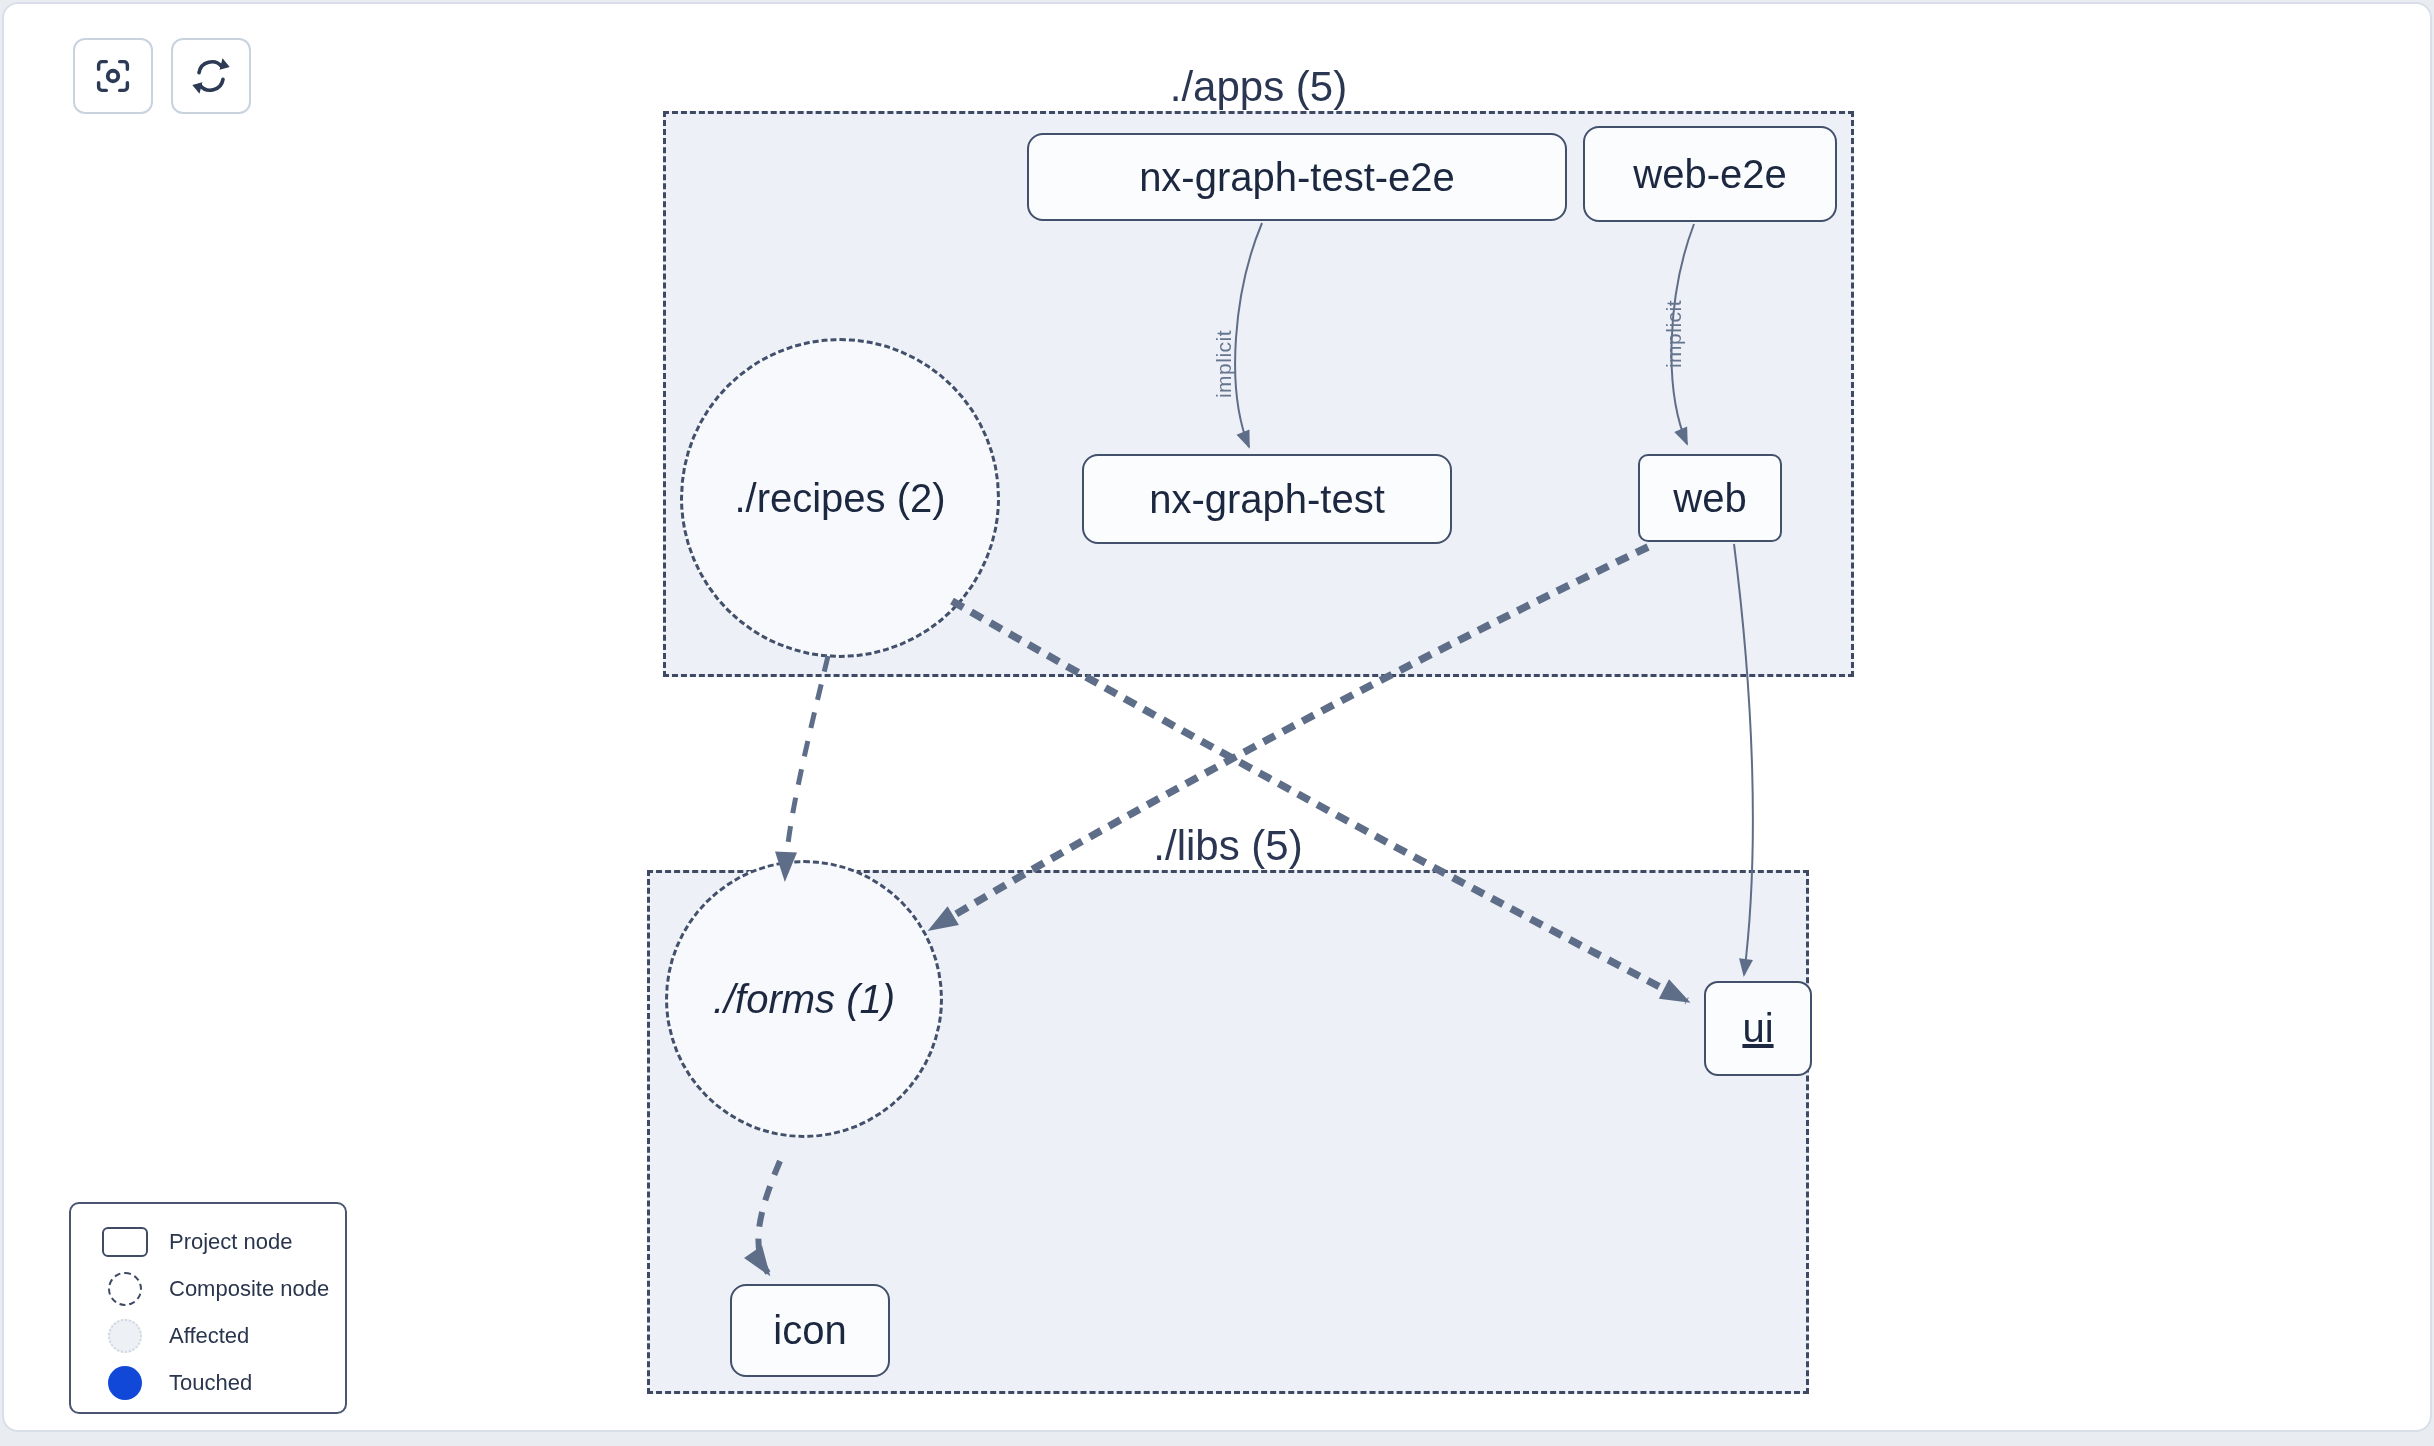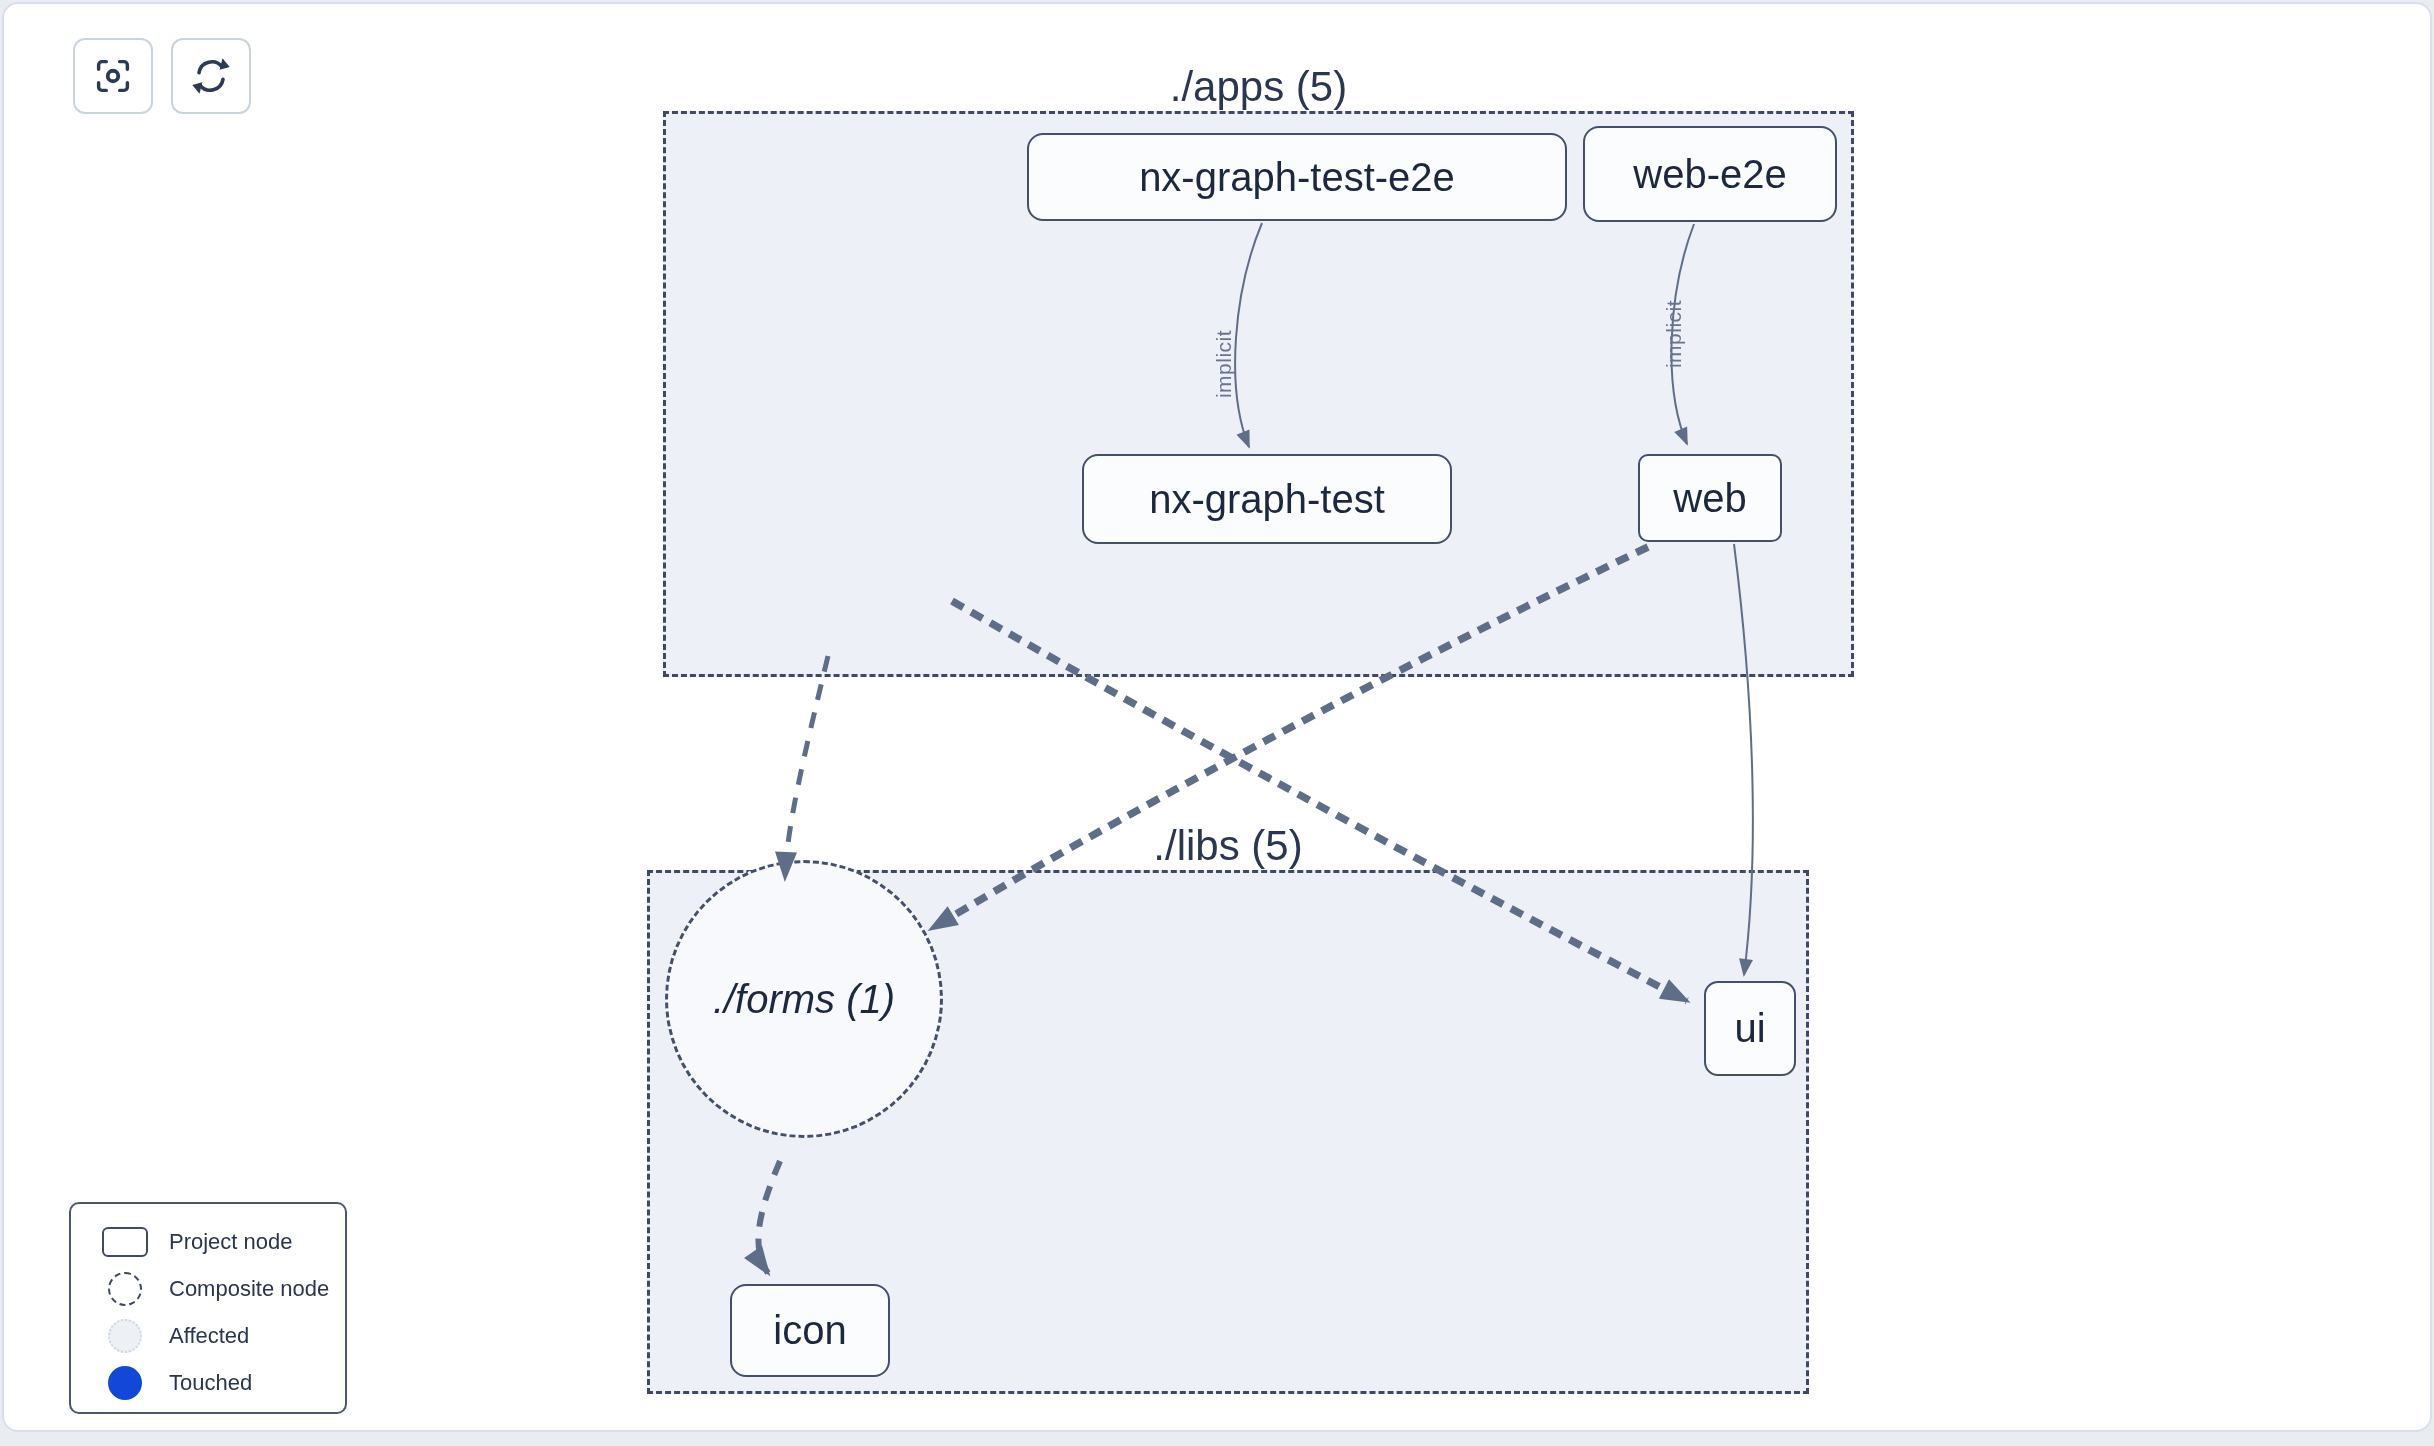--- a/index.html
+++ b/index.html
@@ -41,20 +41,23 @@
 <div class="panel">
   <div class="stage">
 
     <div class="group" style="left:626px;top:107px;width:1191px;height:566px;">
       <div class="group-label">./apps (5)</div>
     </div>
     <div class="group" style="left:610px;top:866px;width:1162px;height:524px;">
       <div class="group-label">./libs (5)</div>
     </div>
 
+    <div class="cnode" style="left:643px;top:334px;width:320px;height:320px;">
+      <span>./recipes (2)</span>
+    </div>
     <div class="cnode" style="left:628px;top:856px;width:278px;height:278px;font-style:italic;">
       <span>./forms (1)</span>
     </div>
 
     <svg class="edges" width="2434" height="1446" viewBox="0 0 2434 1446">
       <defs>
         <marker id="arrow-big" markerUnits="userSpaceOnUse" markerWidth="34" markerHeight="26" refX="27" refY="12" orient="auto">
           <path d="M1,1 L31,12 L1,23 Z" fill="#5f6e88"></path>
         </marker>
         <marker id="arrow-small" markerUnits="userSpaceOnUse" markerWidth="24" markerHeight="18" refX="17" refY="8" orient="auto">
@@ -78,21 +81,21 @@
     </div>
     <div class="pnode" style="left:1546px;top:122px;width:254px;height:96px;">
       <span>web-e2e</span>
     </div>
     <div class="pnode" style="left:1045px;top:450px;width:370px;height:90px;">
       <span>nx-graph-test</span>
     </div>
     <div class="pnode" style="left:1601px;top:450px;width:144px;height:88px;border-radius:10px;">
       <span>web</span>
     </div>
-    <div class="pnode" style="left:1667px;top:977px;width:92px;height:95px;border-radius:14px;">
+    <div class="pnode" style="left:1667px;top:977px;width:108px;height:95px;border-radius:14px;text-decoration:underline;">
       <span>ui</span>
     </div>
     <div class="pnode" style="left:693px;top:1280px;width:160px;height:93px;">
       <span>icon</span>
     </div>
 
     <div class="tool-btn" style="left:36px;top:34px;">
       <span>
         <svg width="46" height="46" viewBox="0 0 48 48" fill="none" stroke="#2c3a56" stroke-width="3.6" stroke-linecap="round">
           <path d="M9 17 V12.5 A3.5 3.5 0 0 1 12.5 9 H17"></path>

